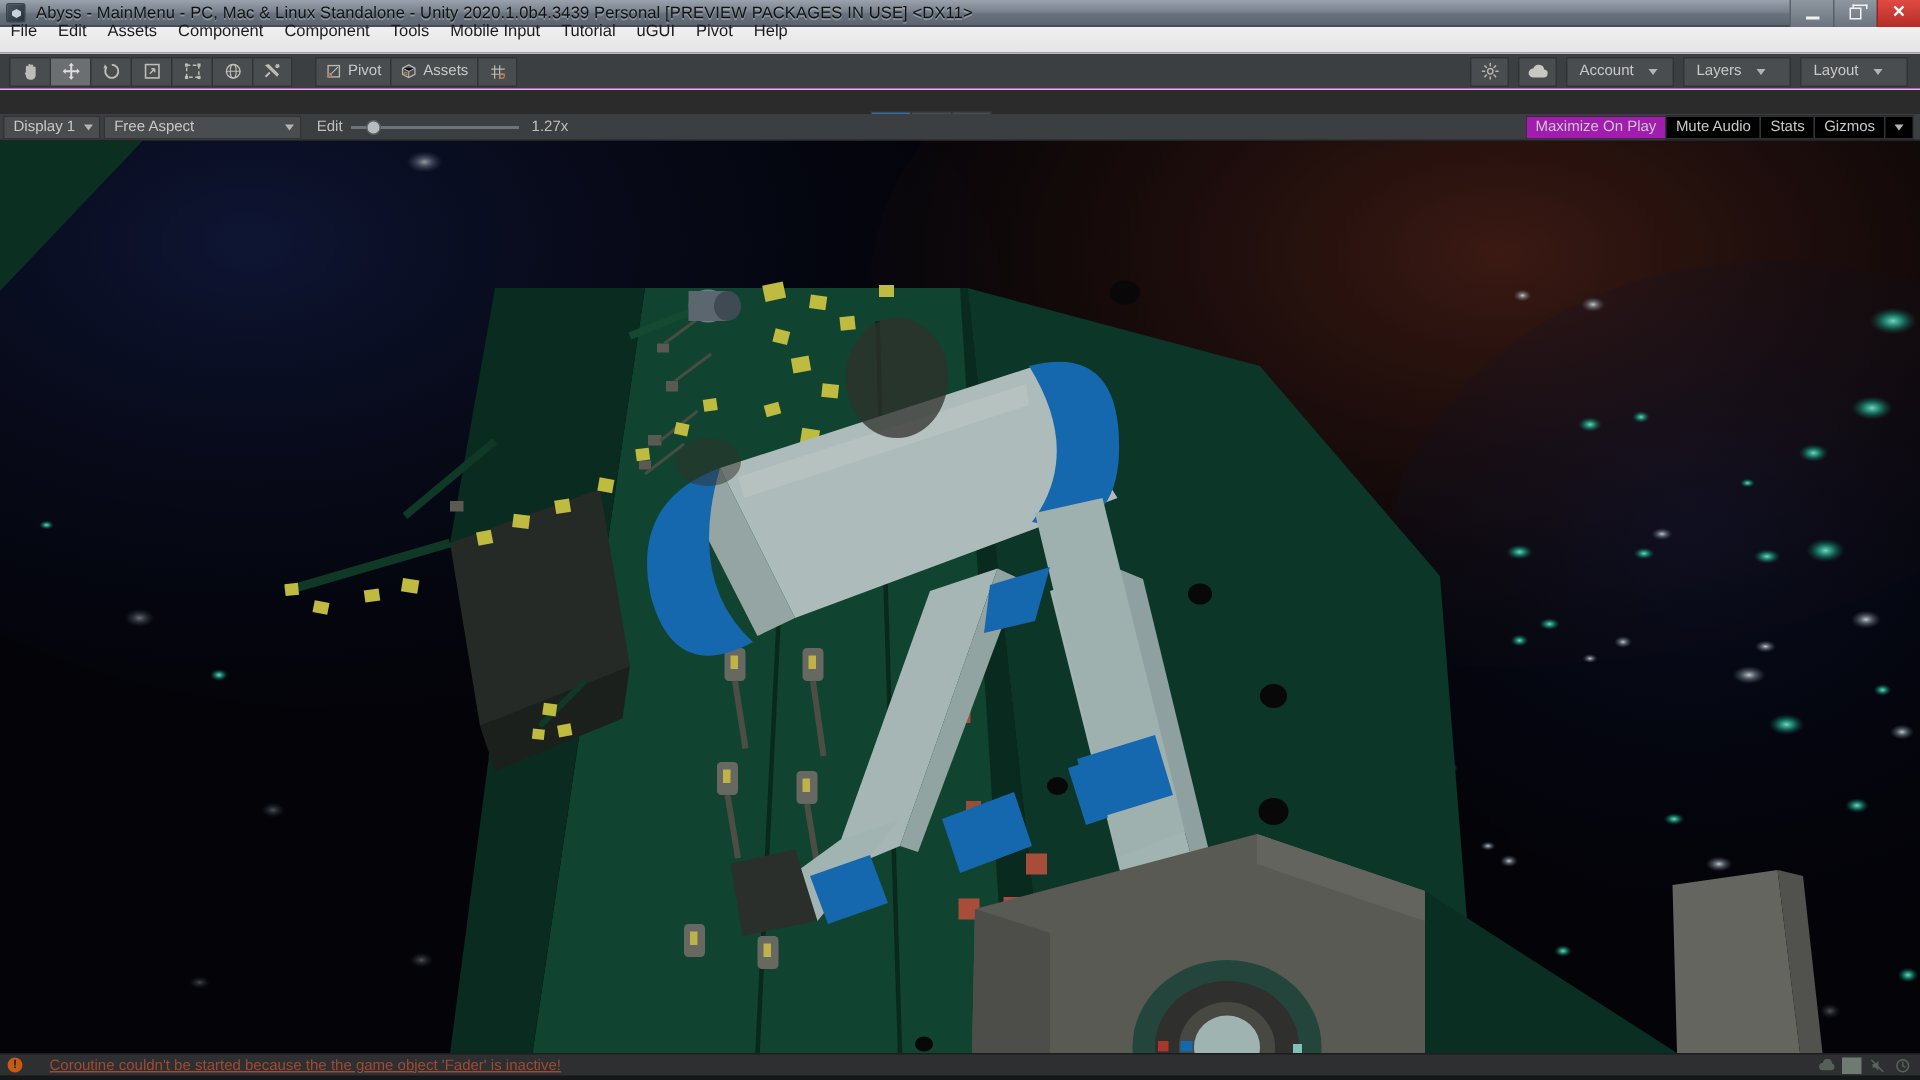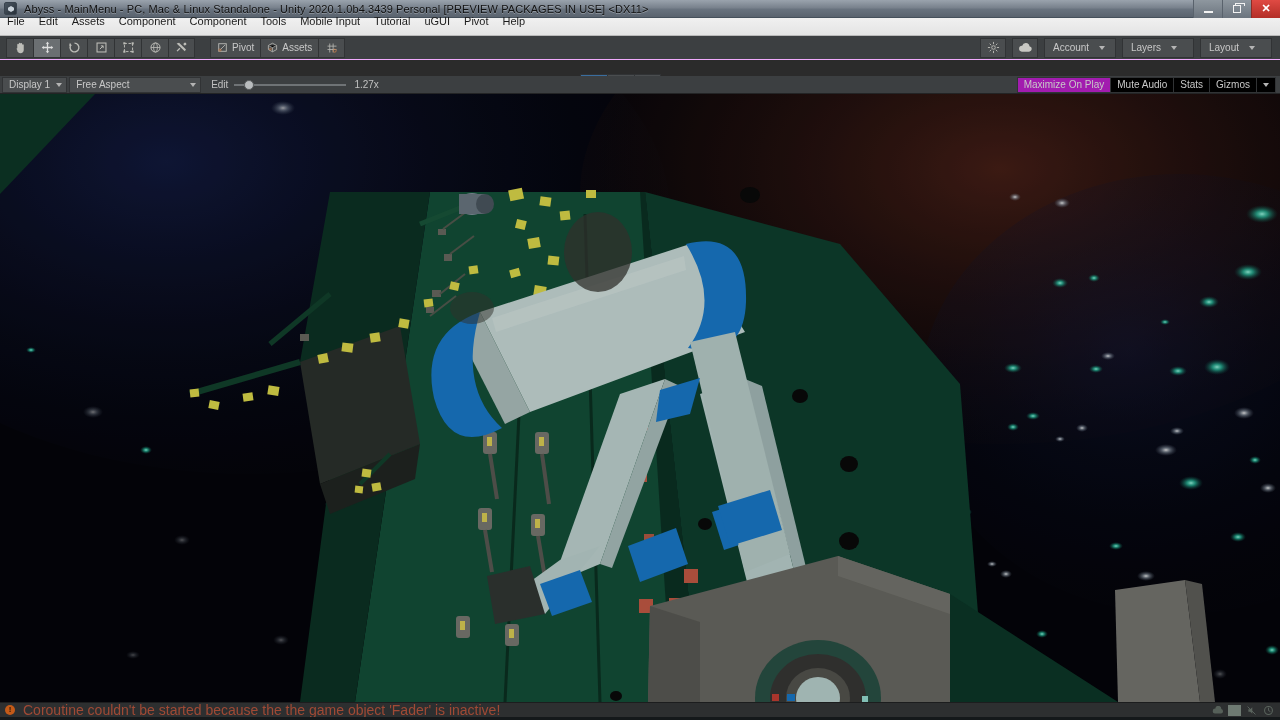--- a/index.html
+++ b/index.html
@@ -154,21 +154,21 @@
     position:absolute; top:702px; left:0; width:1280px; height:15px;
     background:#2d2f30; display:flex; align-items:center; border-top:1px solid #1c1d1e;
   }
   .err-icon {
     width:10px; height:10px; border-radius:50%; background:#c45a18;
     margin-left:5px; display:flex; align-items:center; justify-content:center;
     flex:0 0 auto;
   }
   .err-icon b { color:#2a1605; font-size:8px; line-height:1; font-weight:bold; }
   .status-text {
-    font-size:14px; color:#a04a35; margin-left:8px; white-space:nowrap; overflow:hidden;
+    font-size:10px; color:#a04a35; margin-left:18px; white-space:nowrap; overflow:hidden;text-decoration:underline;
   }
   .status-right { margin-left:auto; display:flex; align-items:center; gap:4px; margin-right:5px; }
   .st-ic { width:13px; height:11px; display:flex; align-items:center; justify-content:center; }
 
   
   .taskbar {
     position:absolute; top:717px; left:0; width:1280px; height:3px;
     background:#14181a;
   }
 </style>

